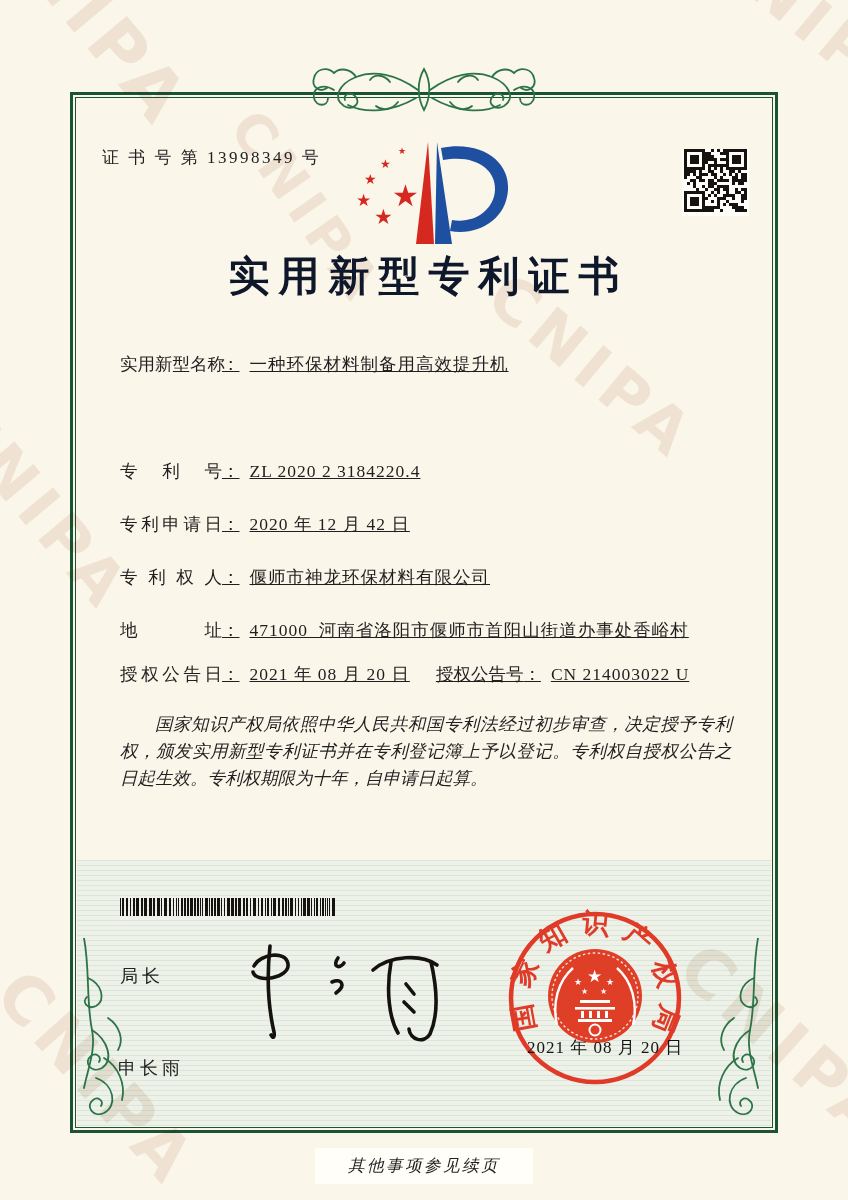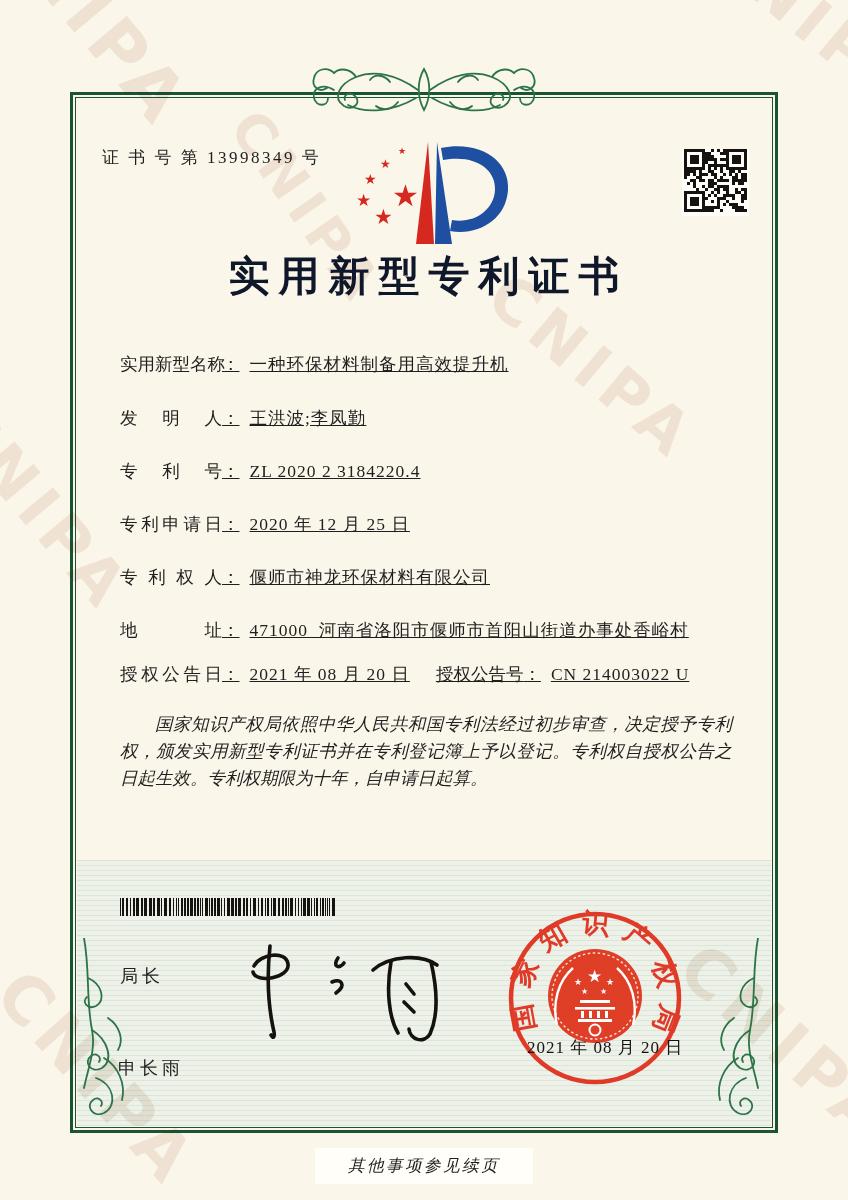--- a/index.html
+++ b/index.html
@@ -383,28 +383,25 @@
           <rect x="57" y="60" width="3" height="3"></rect>
           <rect x="60" y="60" width="3" height="3"></rect>
         </svg></div>
   </div>
 
   <div class="abs title">实用新型专利证书</div>
 
   <div class="abs field-row" style="top:352px">
     <span class="flabel">实用新型名称</span><span class="fcolon">：</span><span class="fvalue">一种环保材料制备用高效提升机</span>
   </div>
-  <div class="abs field-row" style="top:406px">
-    <span class="flabel">发明人</span><span class="fcolon">：</span><span class="fvalue">王洪波;李凤勤</span>
-  </div>
   <div class="abs field-row" style="top:459px">
     <span class="flabel">专利号</span><span class="fcolon">：</span><span class="fvalue">ZL 2020 2 3184220.4</span>
   </div>
   <div class="abs field-row" style="top:512px">
-    <span class="flabel">专利申请日</span><span class="fcolon">：</span><span class="fvalue">2020 年 12 月 25 日</span>
+    <span class="flabel">专利申请日</span><span class="fcolon">：</span><span class="fvalue">2020 年 12 月 42 日</span>
   </div>
   <div class="abs field-row" style="top:565px">
     <span class="flabel">专利权人</span><span class="fcolon">：</span><span class="fvalue">偃师市神龙环保材料有限公司</span>
   </div>
   <div class="abs field-row" style="top:618px">
     <span class="flabel">地址</span><span class="fcolon">：</span><span class="fvalue">471000&nbsp;&nbsp;河南省洛阳市偃师市首阳山街道办事处香峪村</span>
   </div>
   <div class="abs field-row" style="top:662px">
     <span class="flabel">授权公告日</span><span class="fcolon">：</span><span class="fvalue">2021 年 08 月 20 日</span><span class="flabel2">授权公告号</span><span class="fcolon">：</span><span class="fvalue">CN 214003022 U</span>
   </div>

